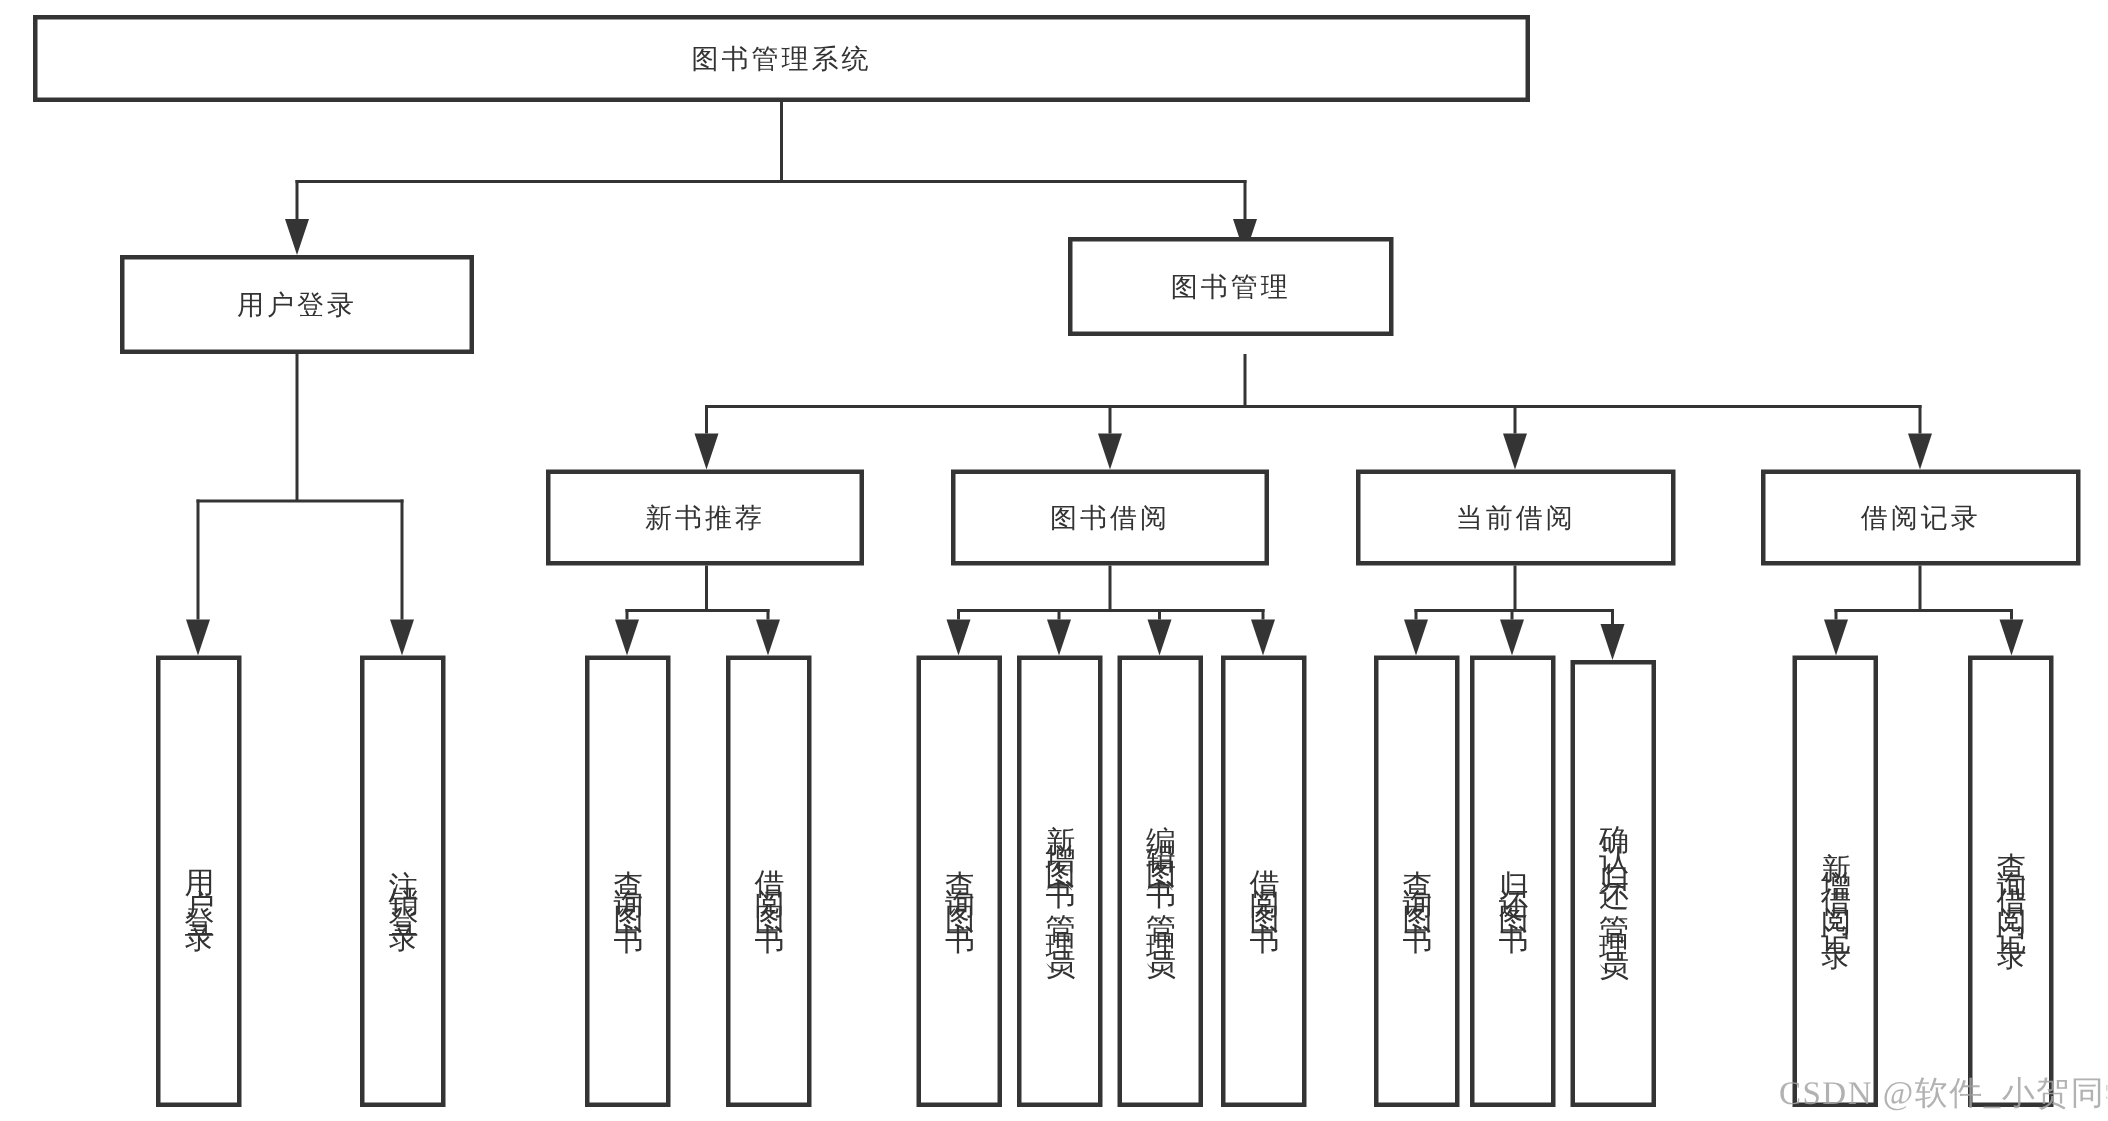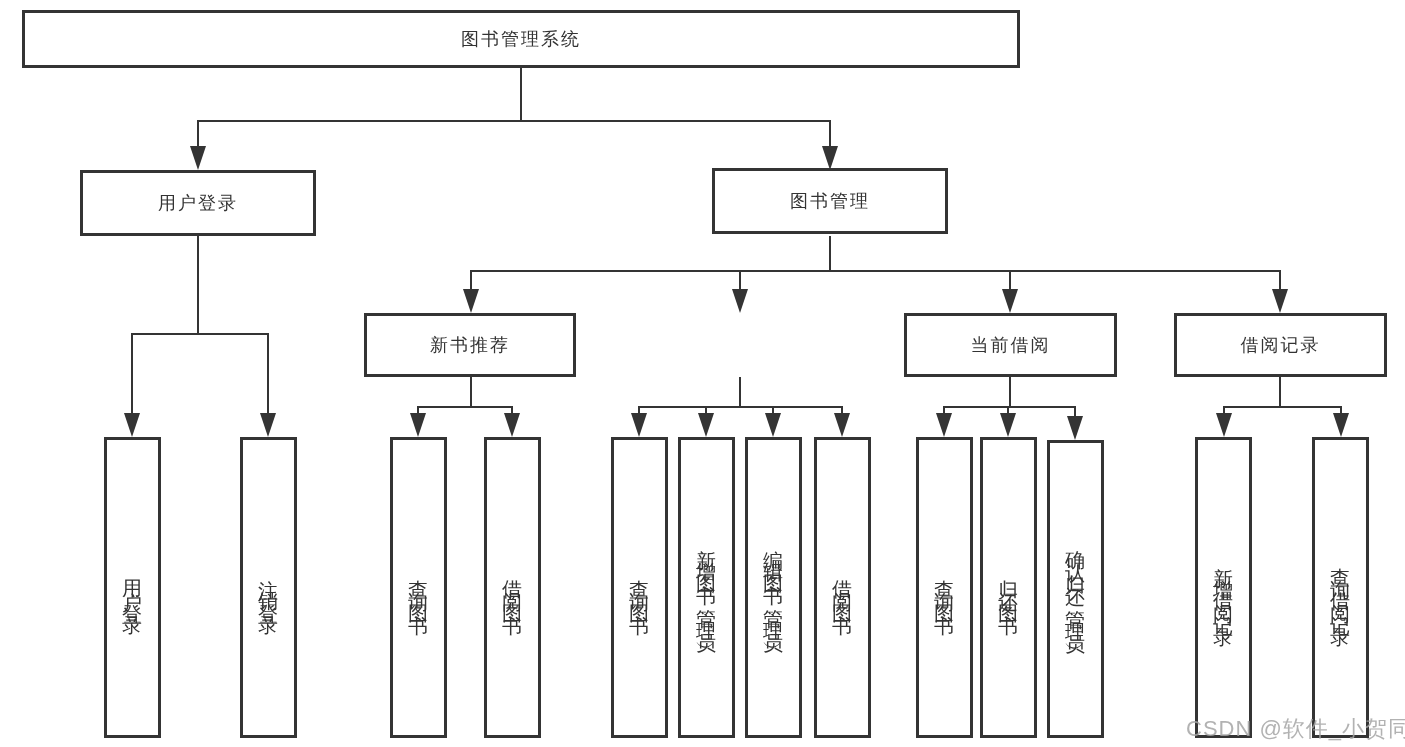--- a/index.html
+++ b/index.html
@@ -6,20 +6,21 @@
   html, body { background: #ffffff; }
   body { font-family: "Liberation Sans", sans-serif; }
 
   .stage {
     position: relative;
     width: 1405px;
     height: 747px;
     background: #ffffff;
     overflow: hidden;
     color: #333333;
+    font-family: Liberation Serif, serif;
   }
 
   
   .node {
     position: absolute;
     background: #ffffff;
     border: 3px solid #343434;
     display: flex;
     align-items: center;
     justify-content: center;
@@ -72,21 +73,21 @@
   <div class="vline" style="left:520px;top:68px;height:54px"></div>
   <div class="hline" style="left:197px;top:120px;width:634px"></div>
   <div class="vline" style="left:197px;top:120px;height:28px"></div>
   <div class="arrow" style="left:190px;top:146px"></div>
   <div class="vline" style="left:829px;top:120px;height:28px"></div>
   <div class="arrow" style="left:822px;top:146px"></div>
 
   <div class="node node-h" style="left:80px;top:170px;width:236px;height:66px">
     <span class="lbl">用户登录</span>
   </div>
-  <div class="node node-h" style="left:712px;top:168px;width:236px;height:66px">
+  <div class="node node-h" style="left:712px;top:158px;width:217px;height:66px">
     <span class="lbl">图书管理</span>
   </div>
 
   <div class="vline" style="left:197px;top:236px;height:98px"></div>
   <div class="hline" style="left:131px;top:333px;width:138px"></div>
   <div class="vline" style="left:131px;top:333px;height:80px"></div>
   <div class="arrow" style="left:124px;top:413px"></div>
   <div class="vline" style="left:267px;top:333px;height:80px"></div>
   <div class="arrow" style="left:260px;top:413px"></div>
 
@@ -97,20 +98,23 @@
   <div class="vline" style="left:739px;top:270px;height:19px"></div>
   <div class="arrow" style="left:732px;top:289px"></div>
   <div class="vline" style="left:1009px;top:270px;height:19px"></div>
   <div class="arrow" style="left:1002px;top:289px"></div>
   <div class="vline" style="left:1279px;top:270px;height:19px"></div>
   <div class="arrow" style="left:1272px;top:289px"></div>
 
   <div class="node node-h" style="left:364px;top:313px;width:212px;height:64px">
     <span class="lbl">新书推荐</span>
   </div>
+  <div class="node node-h" style="left:634px;top:313px;width:212px;height:64px">
+    <span class="lbl">图书借阅</span>
+  </div>
   <div class="node node-h" style="left:1174px;top:313px;width:213px;height:64px">
     <span class="lbl">借阅记录</span>
   </div>
   <div class="node node-h" style="left:904px;top:313px;width:213px;height:64px">
     <span class="lbl">当前借阅</span>
   </div>
 
   <div class="vline" style="left:470px;top:377px;height:30px"></div>
   <div class="hline" style="left:417px;top:406px;width:96px"></div>
   <div class="vline" style="left:417px;top:406px;height:7px"></div>

